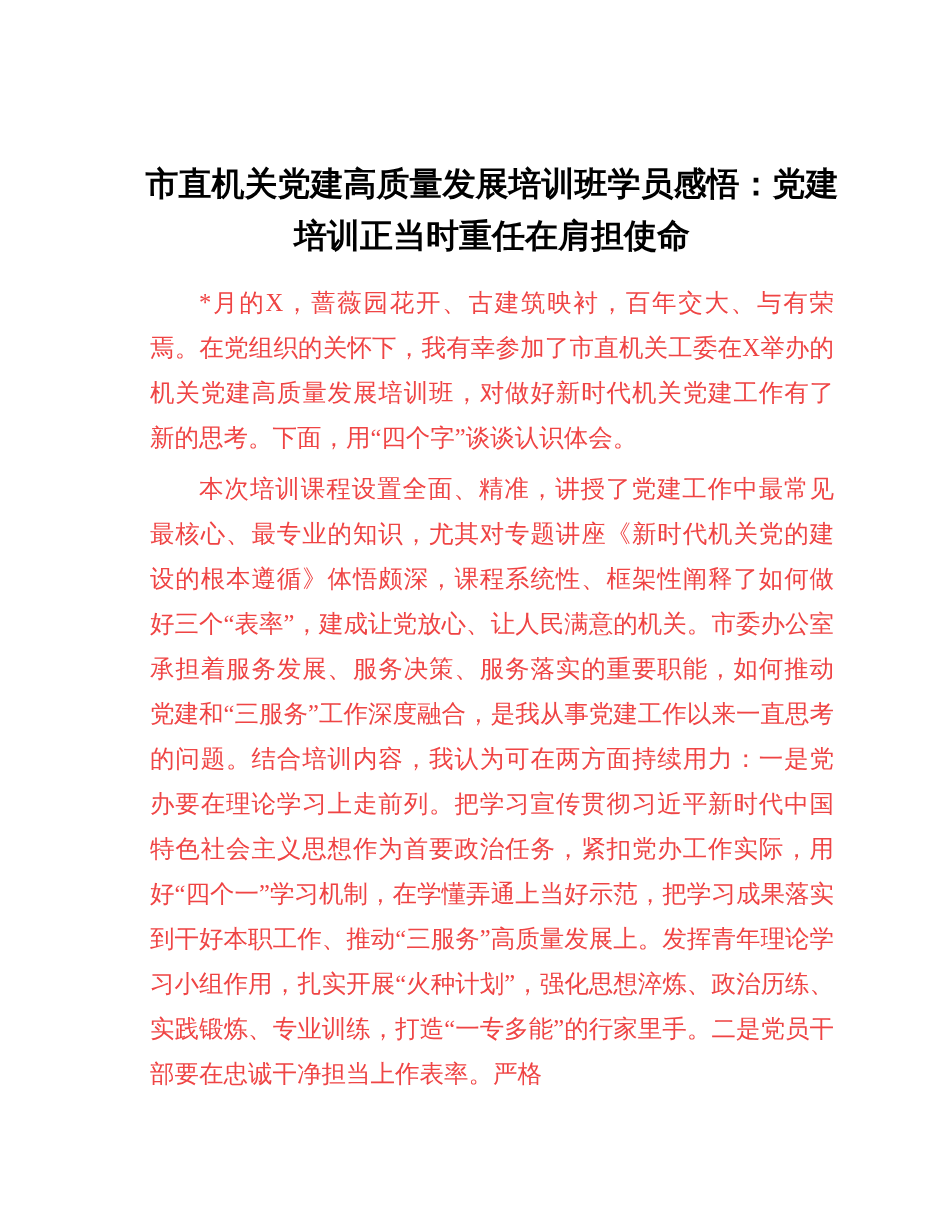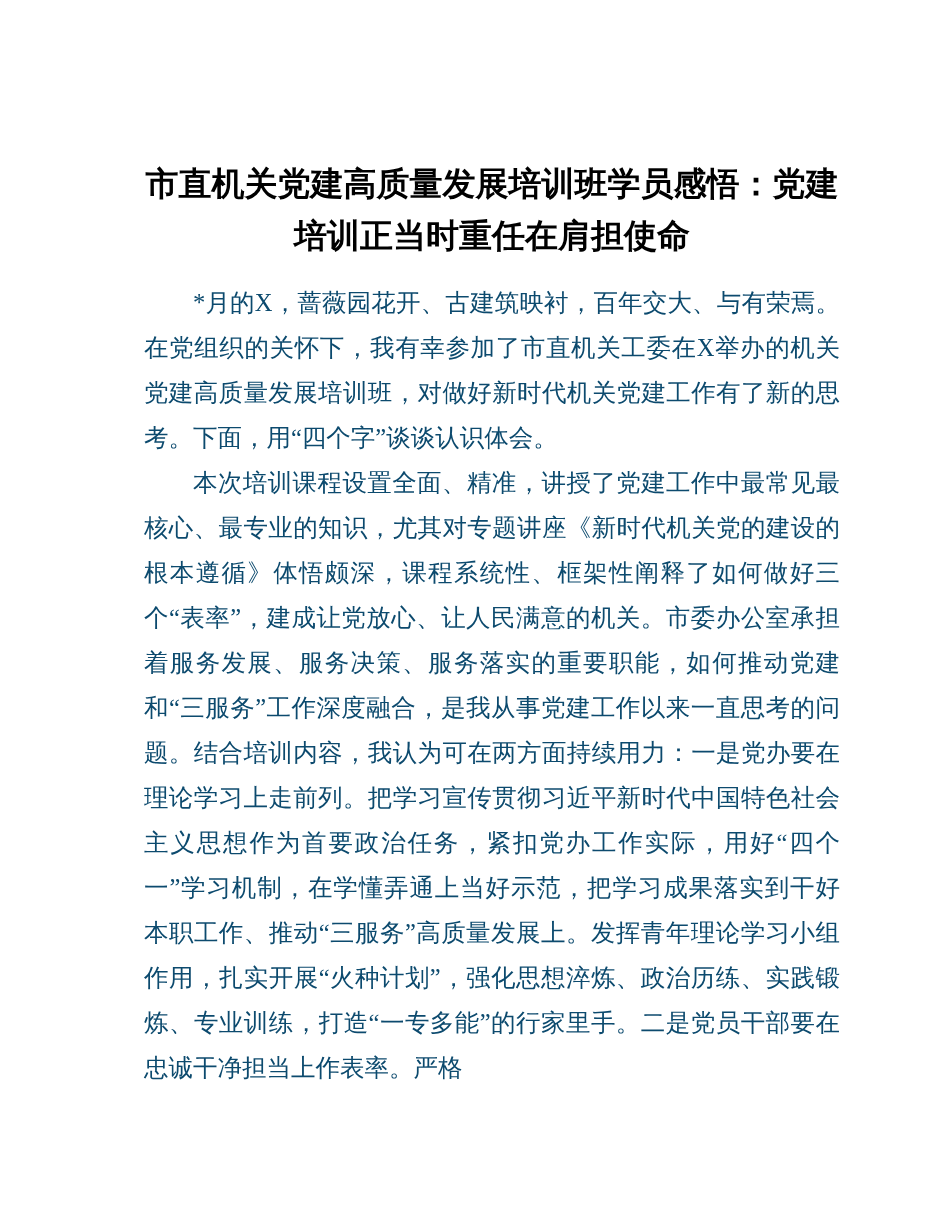--- a/index.html
+++ b/index.html
@@ -27,22 +27,22 @@
     margin: 0 0 18px 0;
     color: #000000;
   }
   .doc-para {
     font-family: "Liberation Serif", "DejaVu Serif", serif;
     font-size: 24.5px;
     line-height: 45px;
     text-align: justify;
     text-justify: inter-ideograph;
     text-indent: 2em;
-    margin: 0;
-    color: #0c4a6e;
+    margin: 6px;
+    color: #ef4444;
     word-break: break-all;
   }
 </style>
 </head>
 <body>
 
 <div class="page">
   <h1 class="doc-title">市直机关党建高质量发展培训班学员感悟：党建培训正当时重任在肩担使命</h1>
 
   <p class="doc-para">*月的X，蔷薇园花开、古建筑映衬，百年交大、与有荣焉。在党组织的关怀下，我有幸参加了市直机关工委在X举办的机关党建高质量发展培训班，对做好新时代机关党建工作有了新的思考。下面，用“四个字”谈谈认识体会。</p>

